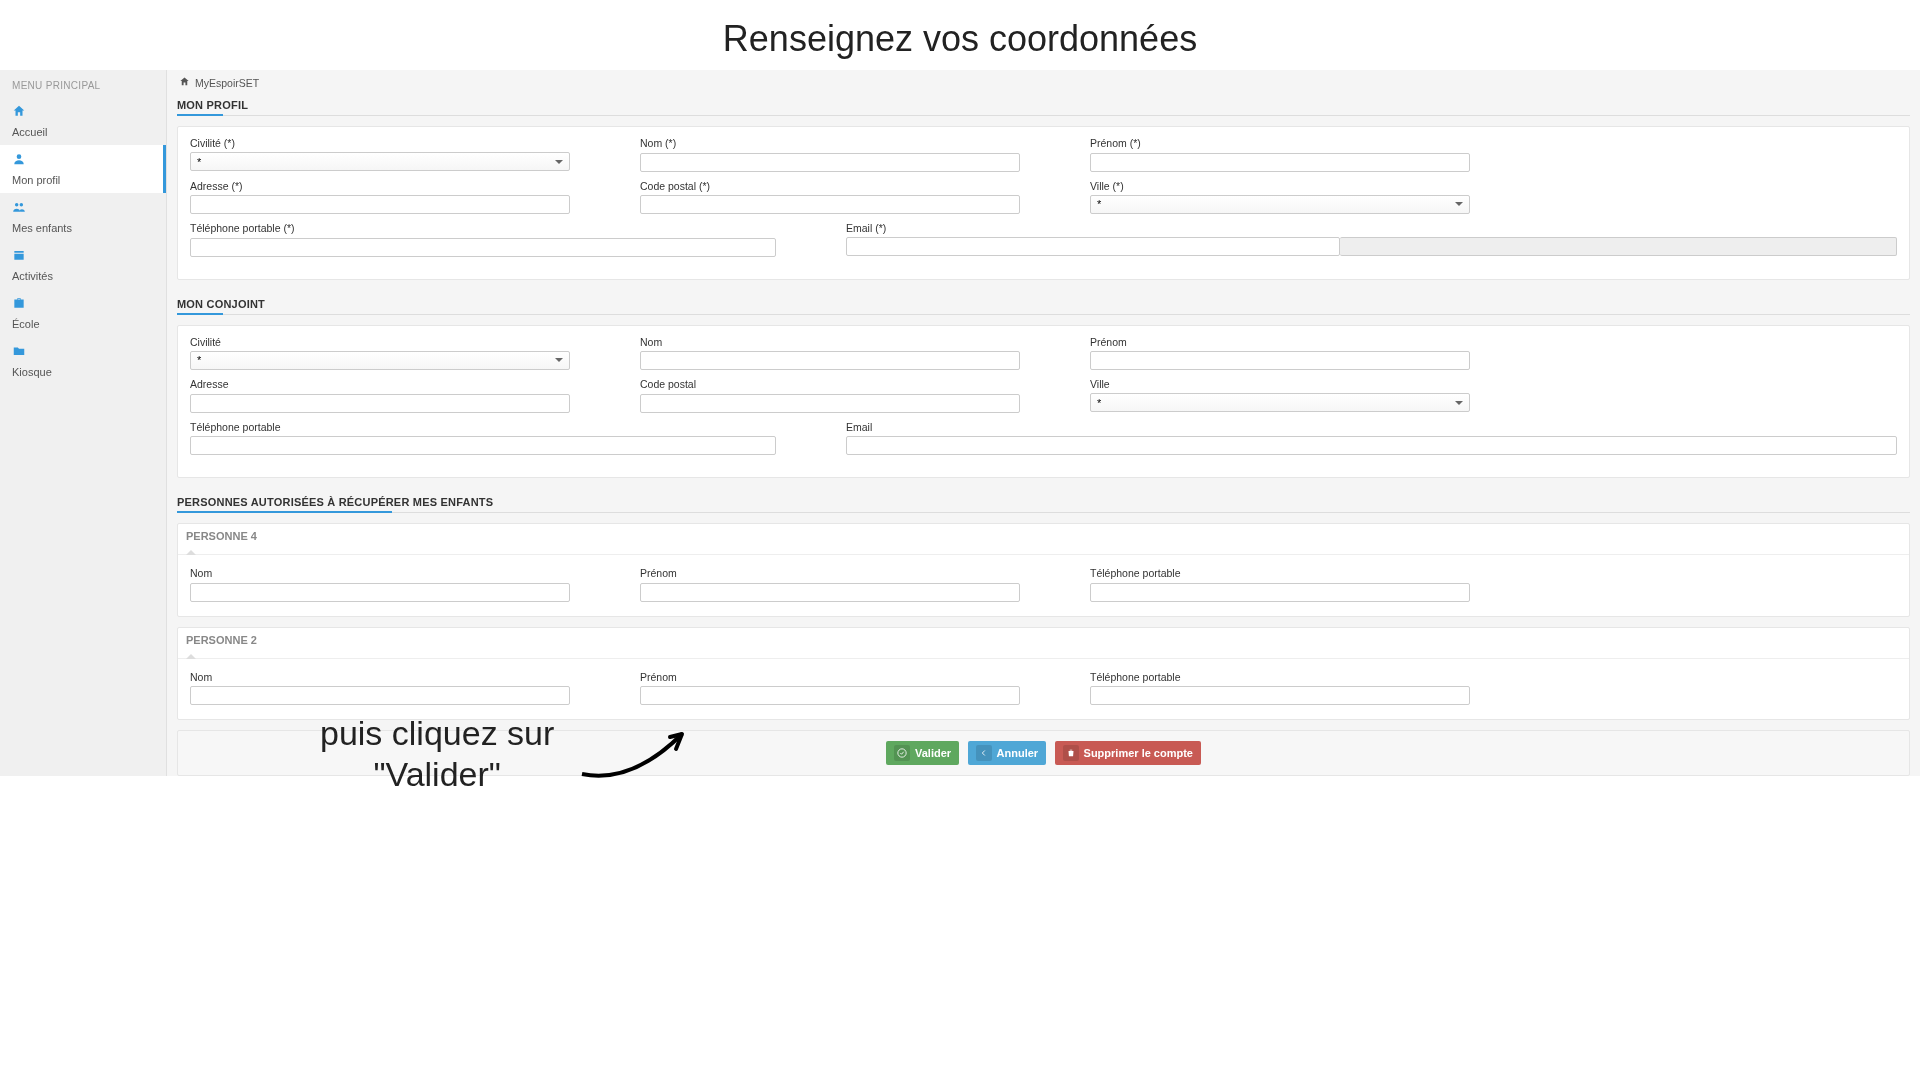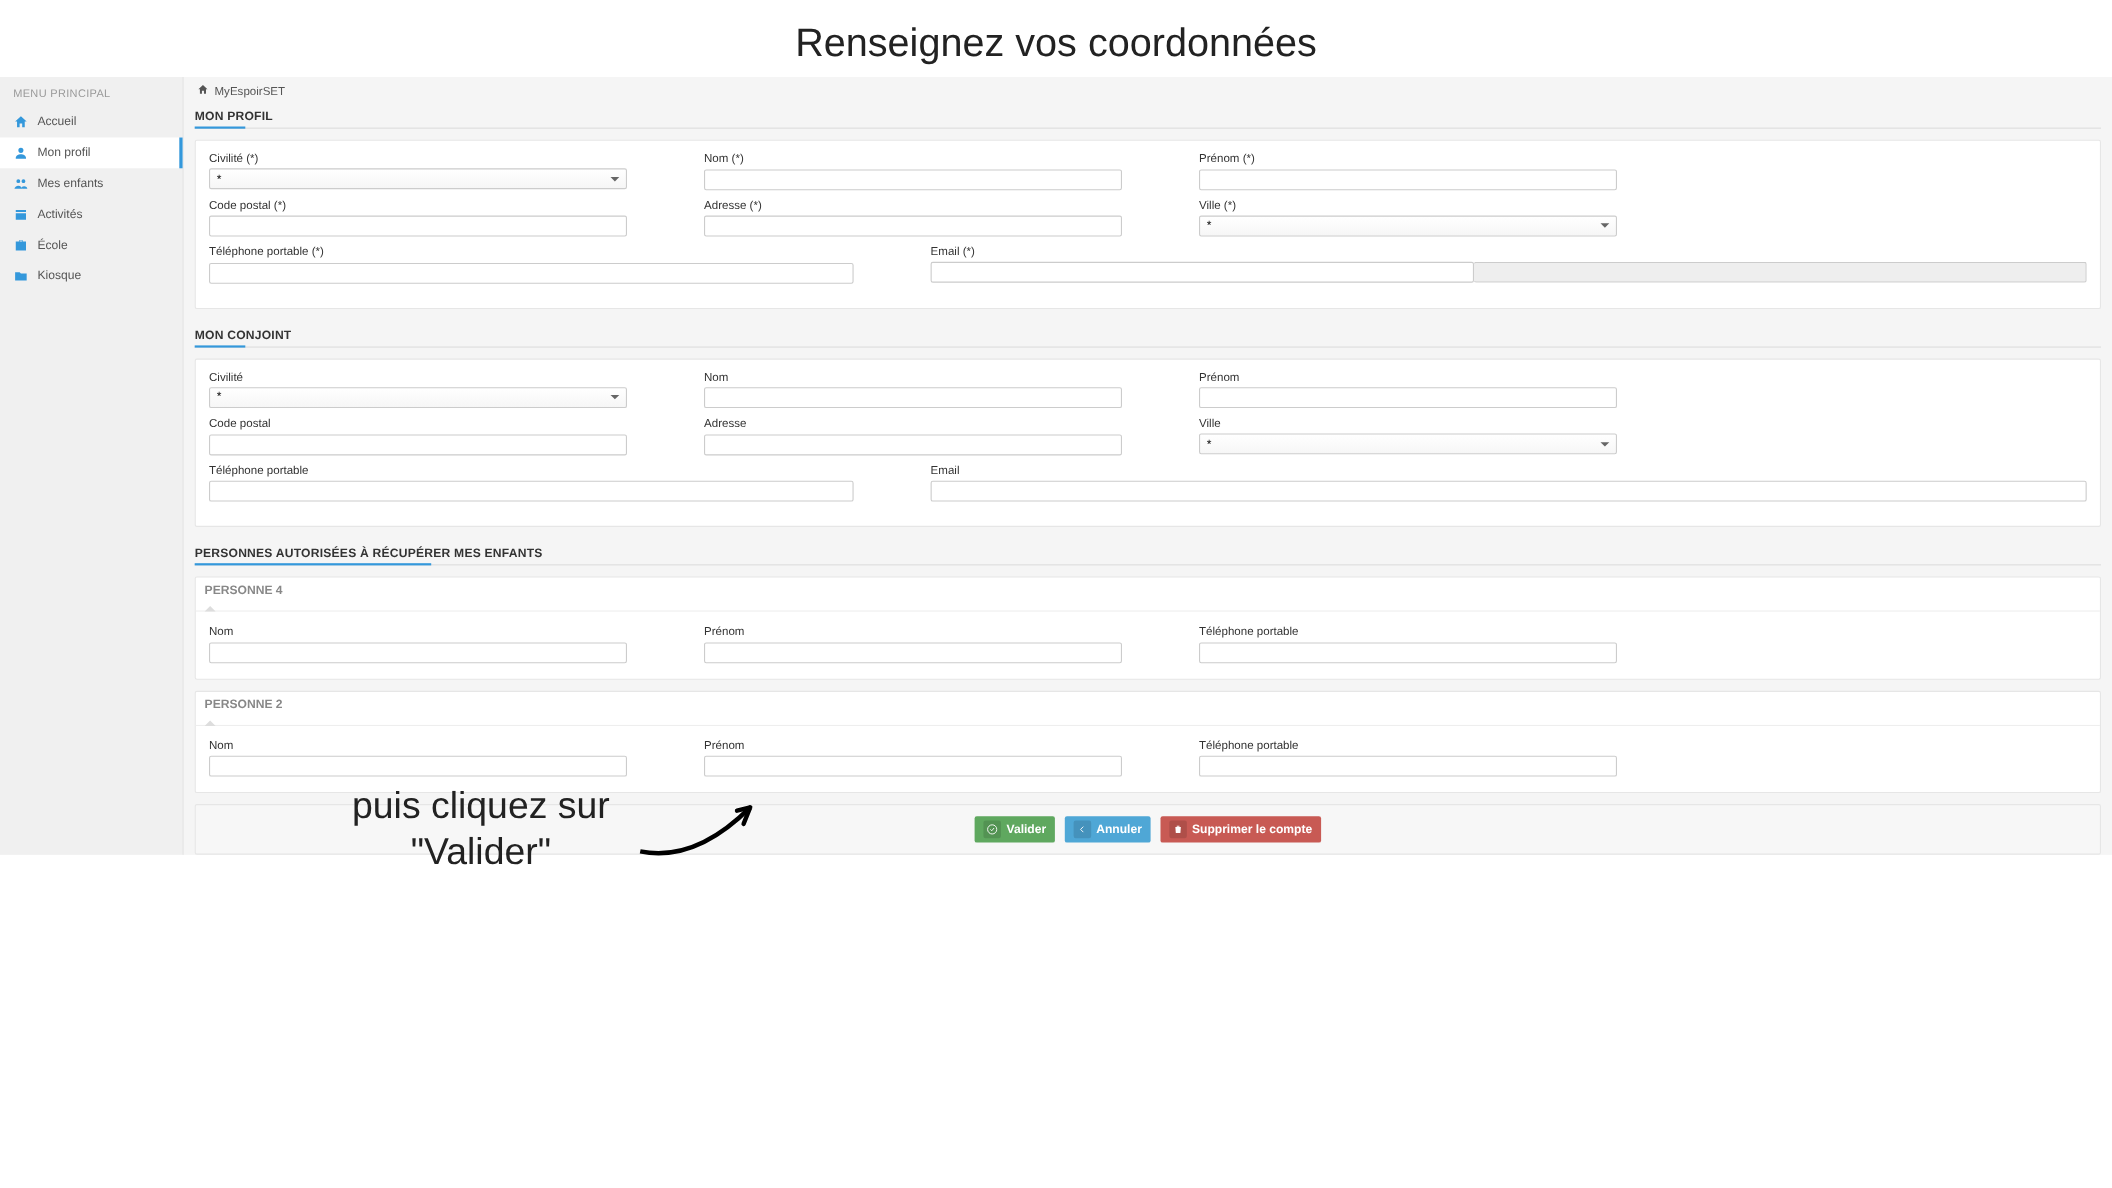--- a/index.html
+++ b/index.html
@@ -1,21 +1,21 @@
 <!DOCTYPE html>
 <html><head>
 <meta charset="utf-8">
 <style>
 * { box-sizing: border-box; margin: 0; padding: 0; }
 body { font-family: "Segoe UI", Arial, sans-serif; background: #fff; width: 1920px; height: 1080px; overflow: hidden; }
 .page-title { text-align: center; font-size: 36px; font-weight: 400; color: #222; padding: 18px 0 10px 0; }
 .app-wrap { display: flex; background: #f5f5f5; }
 .sidebar { width: 167px; background: #f0f0f0; border-right: 1px solid #e0e0e0; min-height: 640px; }
 .menu-header { font-size: 10px; color: #999; padding: 10px 12px 6px 12px; letter-spacing: .3px; }
-.menu-item { display: flex; align-items: center; gap: 8px; padding: 7px 12px; font-size: 11px; color: #555; cursor: pointer; }
+.menu-item { display: flex; align-items: flex-start; gap: 8px; padding: 7px 12px; font-size: 11px; color: #555; cursor: pointer; flex-direction: column; }
 .menu-item.active { background: #fff; border-right: 3px solid #3498db; }
 .menu-icon { width: 14px; height: 14px; display: inline-flex; align-items: center; justify-content: center; }
 .menu-icon svg { width: 14px; height: 14px; fill: #3498db; }
 .content { flex: 1; padding: 0 10px 0 10px; background: #f5f5f5; }
 .breadcrumb { display: flex; align-items: center; gap: 5px; padding: 6px 2px; font-size: 10.5px; color: #555; }
 .breadcrumb svg { width: 11px; height: 11px; fill: #555; }
 .section-title { font-size: 11px; font-weight: 700; color: #333; padding: 4px 0; border-bottom: 1px solid #ddd; position: relative; margin-bottom: 10px; letter-spacing: .2px; }
 .section-title::after { content: ""; position: absolute; left: 0; bottom: -1px; height: 2px; width: 46px; background: #3498db; }
 .section-title.wide::after { width: 215px; }
 .panel { background: #fff; border: 1px solid #e6e6e6; border-radius: 2px; padding: 10px 12px 14px 12px; margin-bottom: 14px; }
@@ -127,25 +127,25 @@
           <label class="label">Nom (*)</label>
           <input class="input" style="">
         </div>
         <div class="field small">
           <label class="label">Prénom (*)</label>
           <input class="input" style="">
         </div>
       </div>
       <div class="row">
         <div class="field small">
+          <label class="label">Adresse (*)</label>
+          <input class="input" style="">
+        </div>
+        <div class="field small">
           <label class="label">Code postal (*)</label>
-          <input class="input" style="">
-        </div>
-        <div class="field small">
-          <label class="label">Adresse (*)</label>
           <input class="input" style="">
         </div>
         <div class="field small">
           <label class="label">Ville (*)</label>
           <div class="select">
                 <span>*</span>
                 <span class="caret"></span>
               </div>
         </div>
       </div>
@@ -178,25 +178,25 @@
           <label class="label">Nom</label>
           <input class="input" style="">
         </div>
         <div class="field small">
           <label class="label">Prénom</label>
           <input class="input" style="">
         </div>
       </div>
       <div class="row">
         <div class="field small">
+          <label class="label">Adresse</label>
+          <input class="input" style="">
+        </div>
+        <div class="field small">
           <label class="label">Code postal</label>
-          <input class="input" style="">
-        </div>
-        <div class="field small">
-          <label class="label">Adresse</label>
           <input class="input" style="">
         </div>
         <div class="field small">
           <label class="label">Ville</label>
           <div class="select">
                 <span>*</span>
                 <span class="caret"></span>
               </div>
         </div>
       </div>

